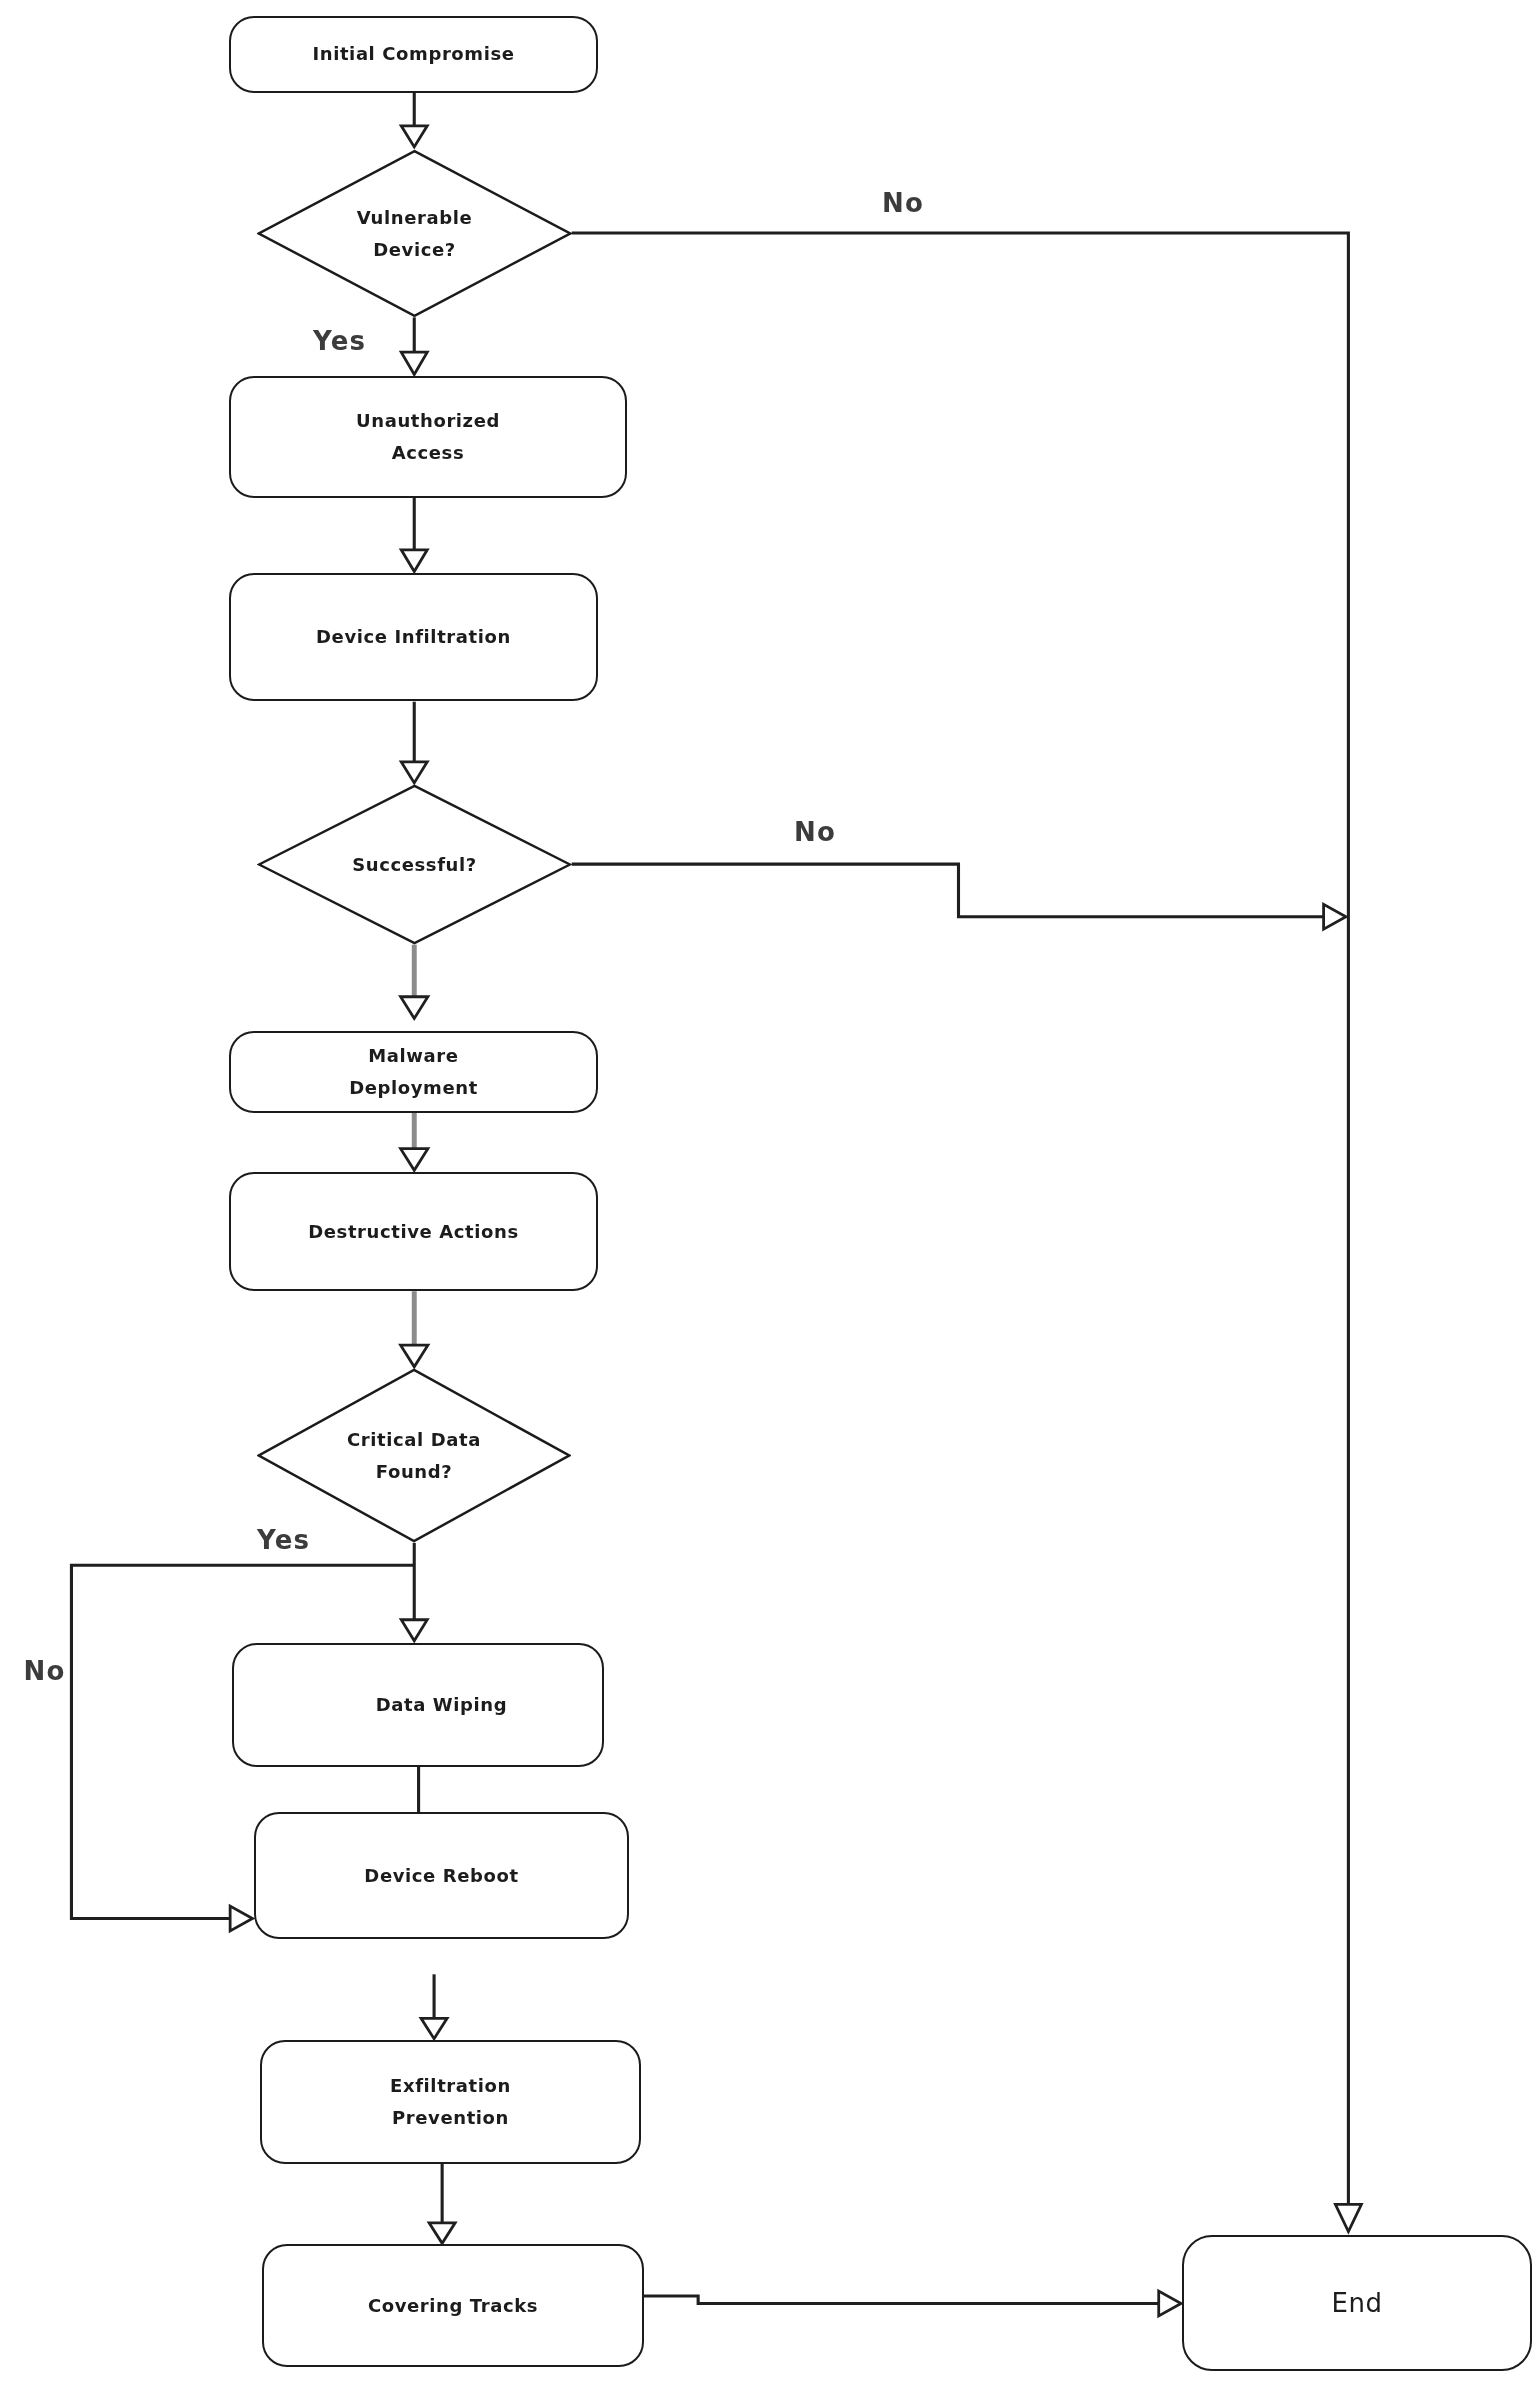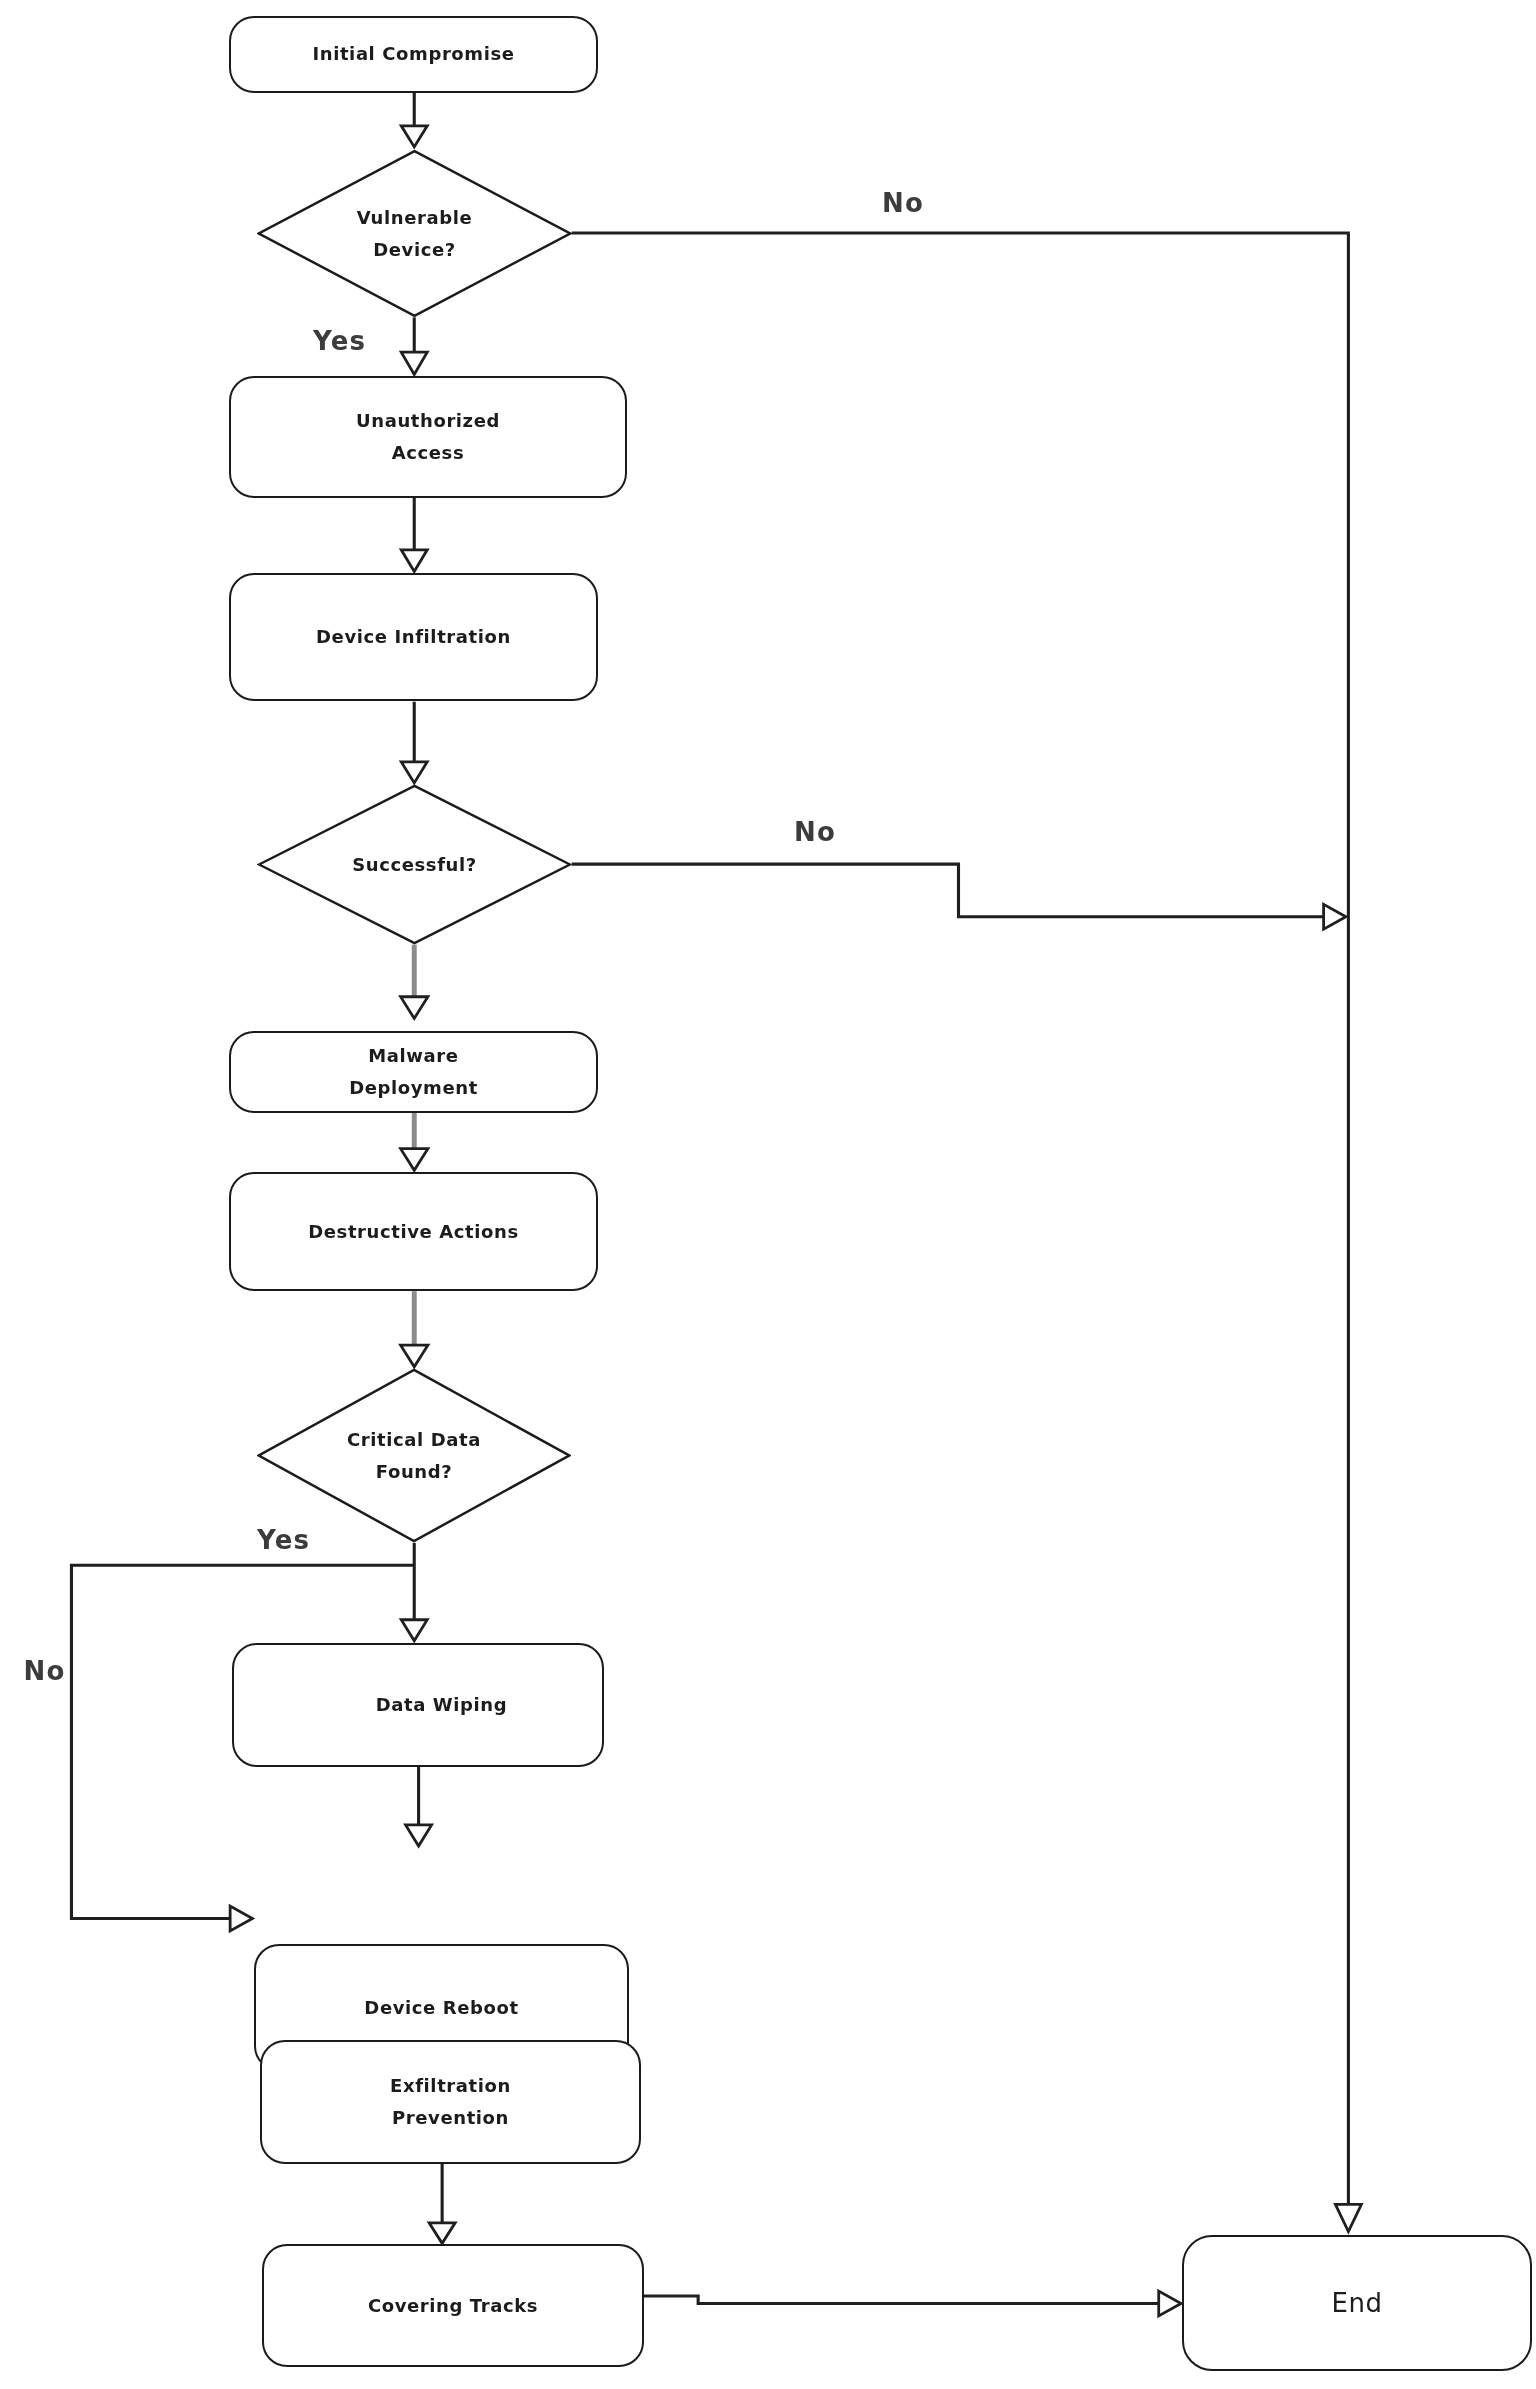--- a/index.html
+++ b/index.html
@@ -146,21 +146,21 @@
       <polygon points="253,3 503,141 253,279 3,141"></polygon>
     </svg>
     <div class="nlabel">Critical Data
 Found?</div>
   </div>
 
   <div class="node process" style="left:232px;top:1643px;width:372px;height:124px;padding-left:47px;">
     <div class="nlabel">Data Wiping</div>
   </div>
 
-  <div class="node process" style="left:254px;top:1944px;width:375px;height:127px;">
+  <div class="node process" style="left:254px;top:1812px;width:375px;height:127px;">
     <div class="nlabel">Device Reboot</div>
   </div>
 
   <div class="node process" style="left:260px;top:2040px;width:381px;height:124px;">
     <div class="nlabel">Exfiltration
 Prevention</div>
   </div>
 
   <div class="node process" style="left:262px;top:2244px;width:382px;height:123px;">
     <div class="nlabel">Covering Tracks</div>

